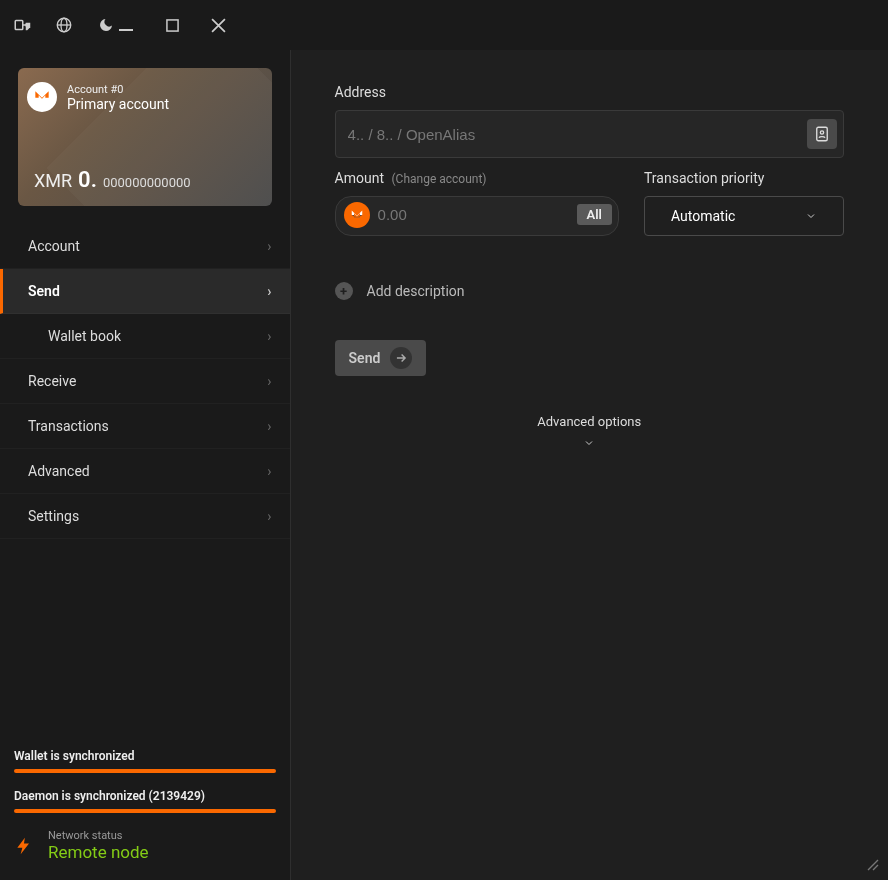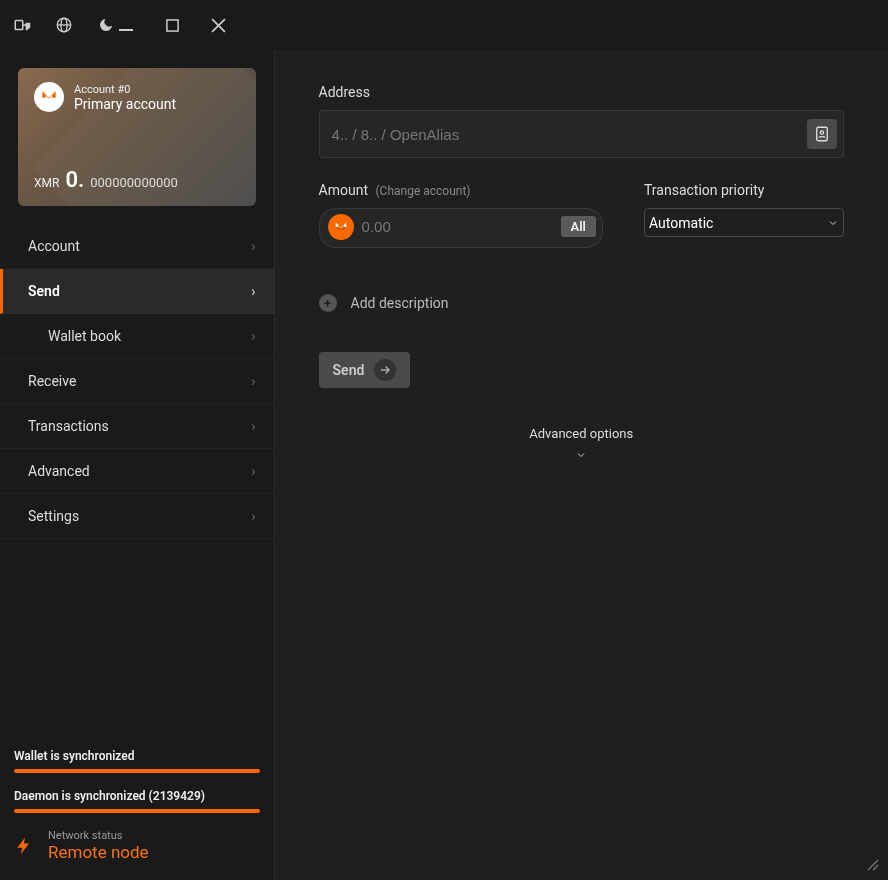--- a/index.html
+++ b/index.html
@@ -32,42 +32,42 @@
   display:flex;
   flex-direction:column;
 }
 .account-card {
   margin: 18px 18px 8px 18px;
   height: 138px;
   border-radius: 6px;
   background: linear-gradient(135deg, #8a6a4f 0%, #6a5744 35%, #4a4a4a 100%);
   position:relative;
   overflow:hidden;
-  padding: 14px 16px;
+  padding: 14px 9px;
 }
 .account-card::before {
   content:'';
   position:absolute;
   right:-40px; top:-10px;
   width:220px; height:220px;
   background: rgba(255,255,255,0.03);
   transform: rotate(45deg);
 }
 .card-top { display:flex; align-items:center; gap:10px; position:relative;}
 .monero-badge {
   width:30px; height:30px; border-radius:50%;
   background:#fff;
   display:flex; align-items:center; justify-content:center;
   font-weight:bold; color:#FA6800; font-size:17px;
 }
 .card-texts { display:flex; flex-direction:column;}
 .account-num { font-size:11px; color:#eee;}
 .account-name { font-size:14px; color:#fff;}
 .balance-row { position:absolute; bottom:14px; left:16px; display:flex; align-items:baseline; gap:6px;}
-.balance-cur { font-size:12px; color:#eee;text-align:right;}
+.balance-cur { font-size:18px; color:#eee;text-align:right;}
 .balance-big { font-size:22px; font-weight:600; color:#fff;}
 .balance-small { font-size:13px; color:#ddd;}
 .nav { margin-top:10px;}
 .nav-item {
   height:45px;
   display:flex;
   align-items:center;
   justify-content:space-between;
   padding: 0 18px 0 28px;
   font-size:14px;
@@ -87,21 +87,21 @@
 .sidebar-footer {
   margin-top:auto;
   padding: 10px 14px 18px 14px;
   font-size:12px;
 }
 .sync-label { font-weight:600; color:#eee; margin-bottom:6px;}
 .sync-bar { height:4px; background:#FA6800; border-radius:2px; margin-bottom:16px;}
 .netstatus { display:flex; gap:14px; align-items:center; margin-top:8px;}
 .bolt { color:#FA6800; font-size:24px;}
 .netstatus-texts .lbl { font-size:11px; color:#999;}
-.netstatus-texts .val { font-size:17px; color:#f97316;}
+.netstatus-texts .val { font-size:17px; color:#84cc16;}
 .content {
   flex:1;
   padding: 34px 44px;
   background:#1f1f1f;
   position:relative;
 }
 .field-label { font-size:14px; color:#ddd; margin-bottom:10px;}
 .input-wrap {
   height:48px;
   background:#262626;
@@ -115,42 +115,42 @@
   flex:1; background:transparent; border:none; outline:none;
   color:#ccc; font-size:15px;
 }
 .input-wrap input::placeholder { color:#777;}
 .addr-right-btn {
   width:30px; height:30px; border-radius:4px;
   background:#4a4a4a;
   display:flex; align-items:center; justify-content:center;
   cursor:pointer;
 }
-.row-two { display:flex; gap:41px; margin-top:24px;}
+.row-two { display:flex; gap:25px; margin-top:12px;}
 .col { flex:1;}
 .col-narrow { flex: 0 0 200px;}
 .amount-label .sub { font-size:12px; color:#888; margin-left:4px;}
 .amount-wrap {
   height:40px; background:#262626; border:1px solid #3a3a3a; border-radius:16px;
   display:flex; align-items:center; padding:0 6px 3px 8px;
 }
 .amount-wrap .xmr-badge {
   width:26px; height:26px; border-radius:50%; background:#FA6800;
   display:flex; align-items:center; justify-content:center; color:#fff;
   font-weight:bold; font-size:14px; margin-right:8px;
 }
 .amount-wrap input { flex:1; background:transparent; border:none; outline:none; color:#ccc; font-size:15px;}
 .amount-wrap input::placeholder { color:#777;}
 .all-btn {
   padding:3px 10px; background:#5a5a5a; border-radius:3px; font-size:13px;
   font-weight:600; cursor:pointer; color:#eee;
 }
 .select-wrap {
-  height:29px; background:#1f1f1f; border:1px solid #4a4a4a; border-radius:4px;
-  display:flex; align-items:center; justify-content:space-between; padding:0 4px;
+  height:40px; background:#1f1f1f; border:1px solid #4a4a4a; border-radius:4px;
+  display:flex; align-items:center; justify-content:space-between; padding:0 26px;
   cursor:pointer; font-size:14px;
 }
 .add-desc {
   margin-top:46px; display:flex; align-items:center; gap:14px;
   color:#bbb; font-size:14px; cursor:pointer;
 }
 .add-desc .plus-circ {
   width:18px;height:18px;border-radius:50%;background:#555;
   display:flex;align-items:center;justify-content:center;font-size:13px;color:#1f1f1f;font-weight:bold;
 }

